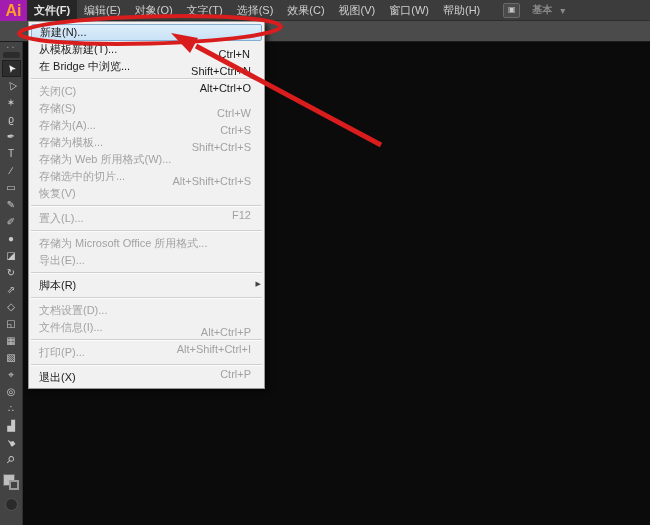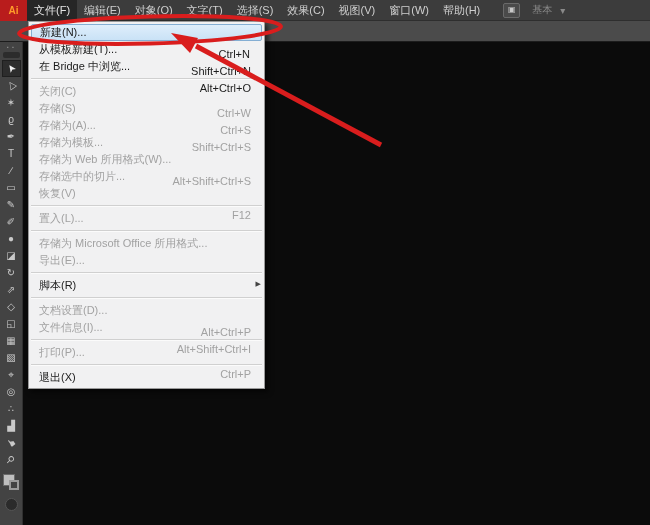--- a/index.html
+++ b/index.html
@@ -9,37 +9,37 @@
     font-family:"Liberation Sans","DejaVu Sans",sans-serif;
     -webkit-font-smoothing:antialiased;
   }
   
   .menubar{
     position:absolute;left:0;top:0;width:650px;height:21px;
     background:#3c3c3c;display:flex;align-items:stretch;z-index:5;
     border-bottom:1px solid #2e2e2e;box-sizing:border-box;
   }
   .ai-logo{
-    width:27px;height:21px;background:#b91c1c;color:#ff9c2a;
-    font-weight:bold;font-size:10px;display:flex;align-items:center;justify-content:center;
+    width:27px;height:21px;background:#a21caf;color:#ff9c2a;
+    font-weight:bold;font-size:16px;display:flex;align-items:center;justify-content:center;
     letter-spacing:0;
   }
   .mb-item{
     color:#cfcfcf;font-size:11px;display:flex;align-items:center;
     padding:0 7px;cursor:default;white-space:nowrap;
   }
-  .mb-item.active{background:#262626;color:#e4e4e4;}
+  .mb-item.active{background:#262626;color:#e4e4e4;font-weight:bold;}
   .arrange-icon{
     margin-left:16px;width:15px;height:13px;align-self:center;
     background:#4a4a4a;border:1px solid #6a6a6a;border-radius:2px;
     color:#c8c8c8;font-size:8px;line-height:12px;text-align:center;
   }
   .workspace{
     margin-left:12px;align-self:center;color:#8a8a8a;font-size:10px;
-    display:flex;align-items:center;gap:8px;
+    display:flex;align-items:center;gap:8px;font-weight:bold;
   }
   
   .controlbar{
     position:absolute;left:0;top:21px;width:650px;height:21px;
     background:#4b4b4b;border-bottom:1px solid #1c1c1c;box-sizing:border-box;z-index:1;
   }
   
   .toolbar{
     position:absolute;left:0;top:42px;width:23px;height:483px;
     background:#434343;border-right:1px solid #303030;box-sizing:border-box;

